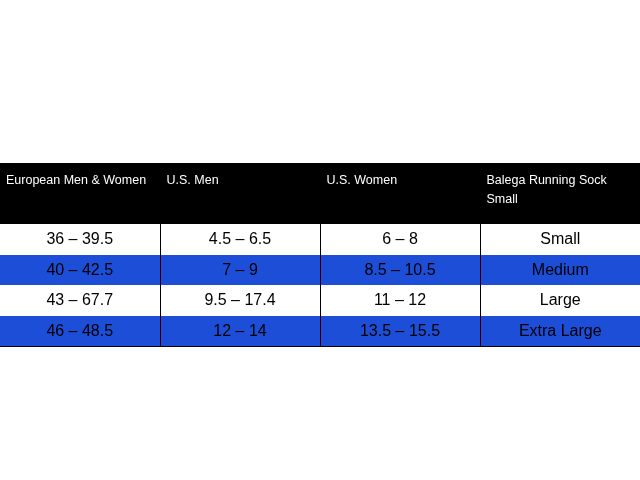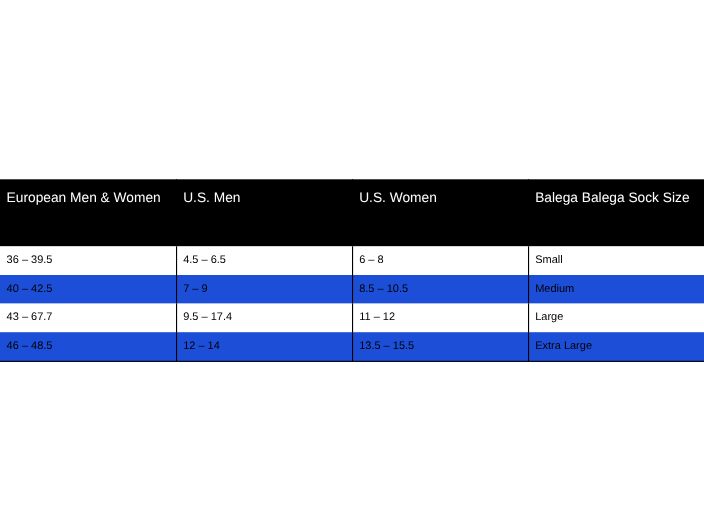--- a/index.html
+++ b/index.html
@@ -47,27 +47,27 @@
     line-height: 1.55;
     border-right: 1px solid #000000;
     font-size: 12.5px;
     height: 44px;
     margin-top: 28px;
   }
   table.size-table thead th.last {
     border-right: none;
   }
   table.size-table tbody td {
-    text-align: left;
+    text-align: center;
     vertical-align: middle;
     padding: 4px 6px 5px 6px;
     line-height: 1.35;
     border-right: 1px solid #000000;
     height: 17px;
-    font-size: 10px;
+    font-size: 16px;
   }
   table.size-table tbody td.last {
     border-right: none;
   }
   table.size-table tbody tr.odd td {
     background: #ffffff;
   }
   table.size-table tbody tr.even td {
     background: #1d4ed8;
   }
@@ -88,21 +88,21 @@
         <col class="c0">
         <col class="c1">
         <col class="c2">
         <col class="c3">
       </colgroup>
       <thead>
         <tr>
           <th>European Men &amp; Women</th>
           <th>U.S. Men</th>
           <th>U.S. Women</th>
-          <th class="last">Balega Balega Sock Size</th>
+          <th class="last">Balega Running Sock Small</th>
         </tr>
       </thead>
       <tbody>
         <tr class="odd first-row">
           <td>36 – 39.5</td>
           <td>4.5 – 6.5</td>
           <td>6 – 8</td>
           <td class="last">Small</td>
         </tr>
         <tr class="even">

